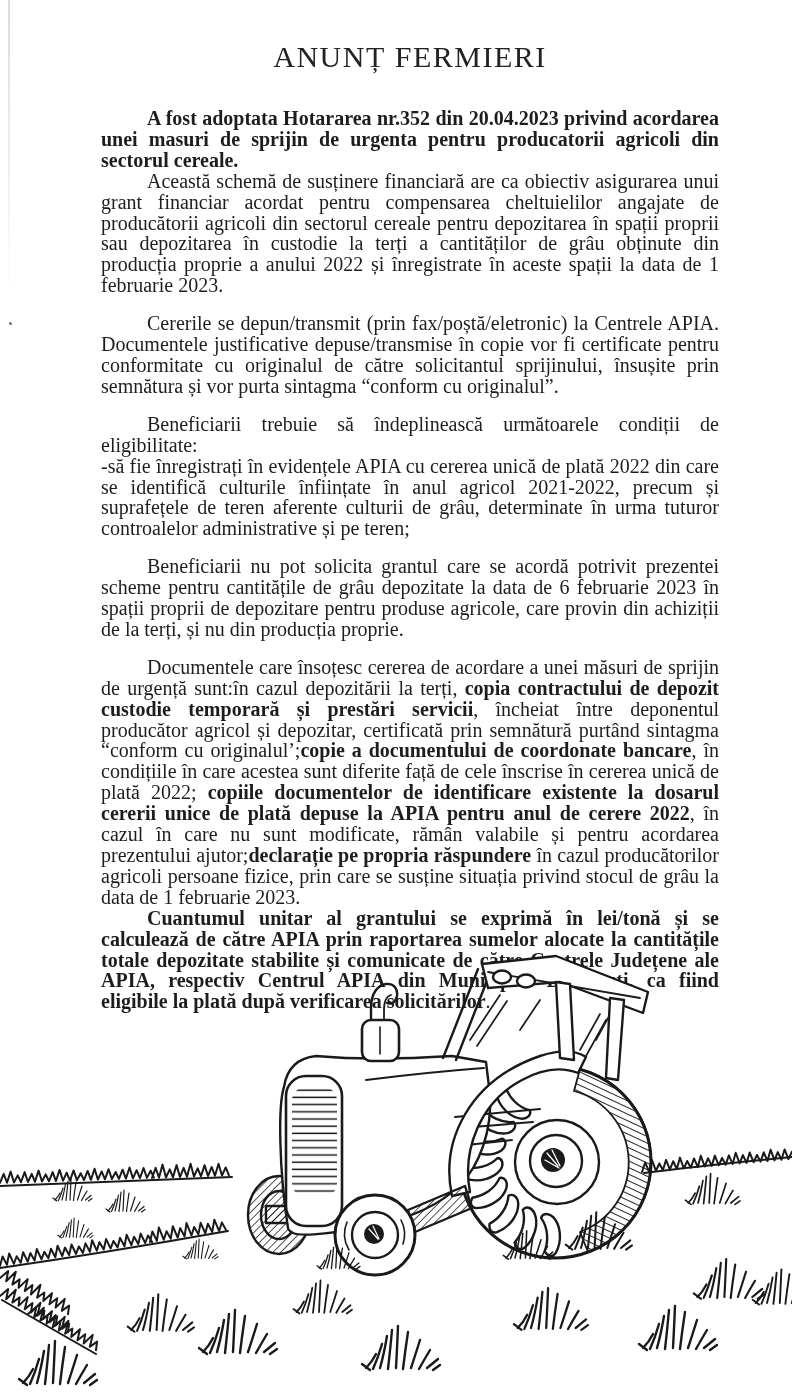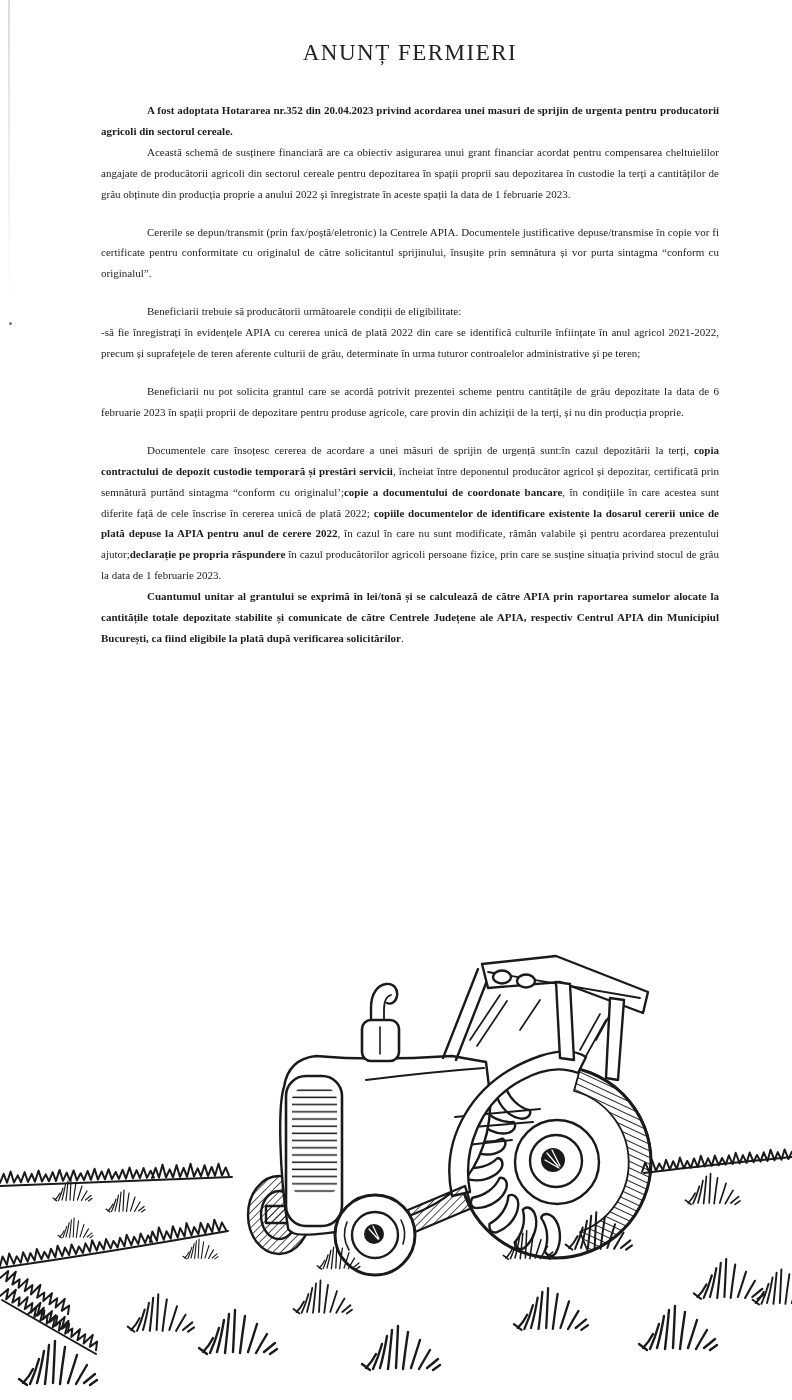--- a/index.html
+++ b/index.html
@@ -4,25 +4,25 @@
 <style>
   html,body{margin:0;padding:0;}
   body{
     width:792px;height:1400px;position:relative;overflow:hidden;
     background:#ffffff;
     font-family:"Liberation Serif", serif;
     color:#1d1d1d;
   }
   .doc{position:absolute;left:101px;top:40px;width:618px;}
   .title{
-    font-size:23px;font-weight:normal;letter-spacing:1.5px;
+    font-size:30px;font-weight:normal;letter-spacing:1.5px;
     text-align:center;margin:0 0 34px 0;color:#222;
   }
   .para{
-    font-size:11px;line-height:20.9px;margin:0;
+    font-size:20px;line-height:20.9px;margin:0;
     text-align:justify;text-indent:46px;
   }
   .gap{margin-top:17px;}
   .noind{text-indent:0;}
   .b{font-weight:bold;}
   .illustration{position:absolute;left:0;top:930px;width:792px;height:470px;}
   .scan-line{
     position:absolute;left:8px;top:0;width:2px;height:300px;
     background:linear-gradient(rgba(0,0,0,0.14),rgba(0,0,0,0));
   }
@@ -40,21 +40,21 @@
 <main class="doc">
   <h1 class="title">ANUNȚ FERMIERI</h1>
 
   <p class="para b"><span class="b">A fost adoptata Hotararea nr.352 din 20.04.2023 privind acordarea unei masuri de sprijin de urgenta pentru producatorii agricoli din sectorul cereale.</span></p>
 
 
   <p class="para"><span>Această schemă de susținere financiară are ca obiectiv asigurarea unui grant financiar acordat pentru compensarea cheltuielilor angajate de producătorii agricoli din sectorul cereale pentru depozitarea în spații proprii sau depozitarea în custodie la terți a cantităților de grâu obținute din producția proprie a anului 2022 și înregistrate în aceste spații la data de 1 februarie 2023.</span></p>
 
   <p class="para gap"><span>Cererile se depun/transmit (prin fax/poștă/eletronic) la Centrele APIA. Documentele justificative depuse/transmise în copie vor fi certificate pentru conformitate cu originalul de către solicitantul sprijinului, însușite prin semnătura și vor purta sintagma “conform cu originalul”.</span></p>
 
-  <p class="para gap"><span>Beneficiarii trebuie să producătorii următoarele condiții de eligibilitate:</span></p>
+  <p class="para gap"><span>Beneficiarii trebuie să îndeplinească următoarele condiții de eligibilitate:</span></p>
   <p class="para noind"><span>-să fie înregistrați în evidențele APIA cu cererea unică de plată 2022 din care se identifică culturile înființate în anul agricol 2021-2022, precum și suprafețele de teren aferente culturii de grâu, determinate în urma tuturor controalelor administrative și pe teren;</span></p>
 
   <p class="para gap"><span>Beneficiarii nu pot solicita grantul care se acordă potrivit prezentei scheme pentru cantitățile de grâu depozitate la data de 6 februarie 2023 în spații proprii de depozitare pentru produse agricole, care provin din achiziții de la terți, și nu din producția proprie.</span></p>
 
   <p class="para gap"><span>Documentele care însoțesc cererea de acordare a unei măsuri de sprijin de urgență sunt:în cazul depozitării la terți, </span><span class="b">copia contractului de depozit custodie temporară și prestări servicii</span><span>, încheiat între deponentul producător agricol și depozitar, certificată prin semnătură purtând sintagma “conform cu originalul’;</span><span class="b">copie a documentului de coordonate bancare</span><span>, în condițiile în care acestea sunt diferite față de cele înscrise în cererea unică de plată 2022; </span><span class="b">copiile documentelor de identificare existente la dosarul cererii unice de plată depuse la APIA pentru anul de cerere 2022</span><span>, în cazul în care nu sunt modificate, rămân valabile și pentru acordarea prezentului ajutor;</span><span class="b">declarație pe propria răspundere</span><span> în cazul producătorilor agricoli persoane fizice, prin care se susține situația privind stocul de grâu la data de 1 februarie 2023.</span></p>
 
   <p class="para"><span class="b">Cuantumul unitar al grantului se exprimă în lei/tonă și se calculează de către APIA prin raportarea sumelor alocate la cantitățile totale depozitate stabilite și comunicate de către Centrele Județene ale APIA, respectiv Centrul APIA din Municipiul București, ca fiind eligibile la plată după verificarea solicitărilor</span><span>.</span></p>
 </main>
 
 <svg class="illustration" viewBox="0 930 792 470" role="img" aria-label="Black-and-white hand-drawn line illustration of a farm tractor standing in a grassy field">

